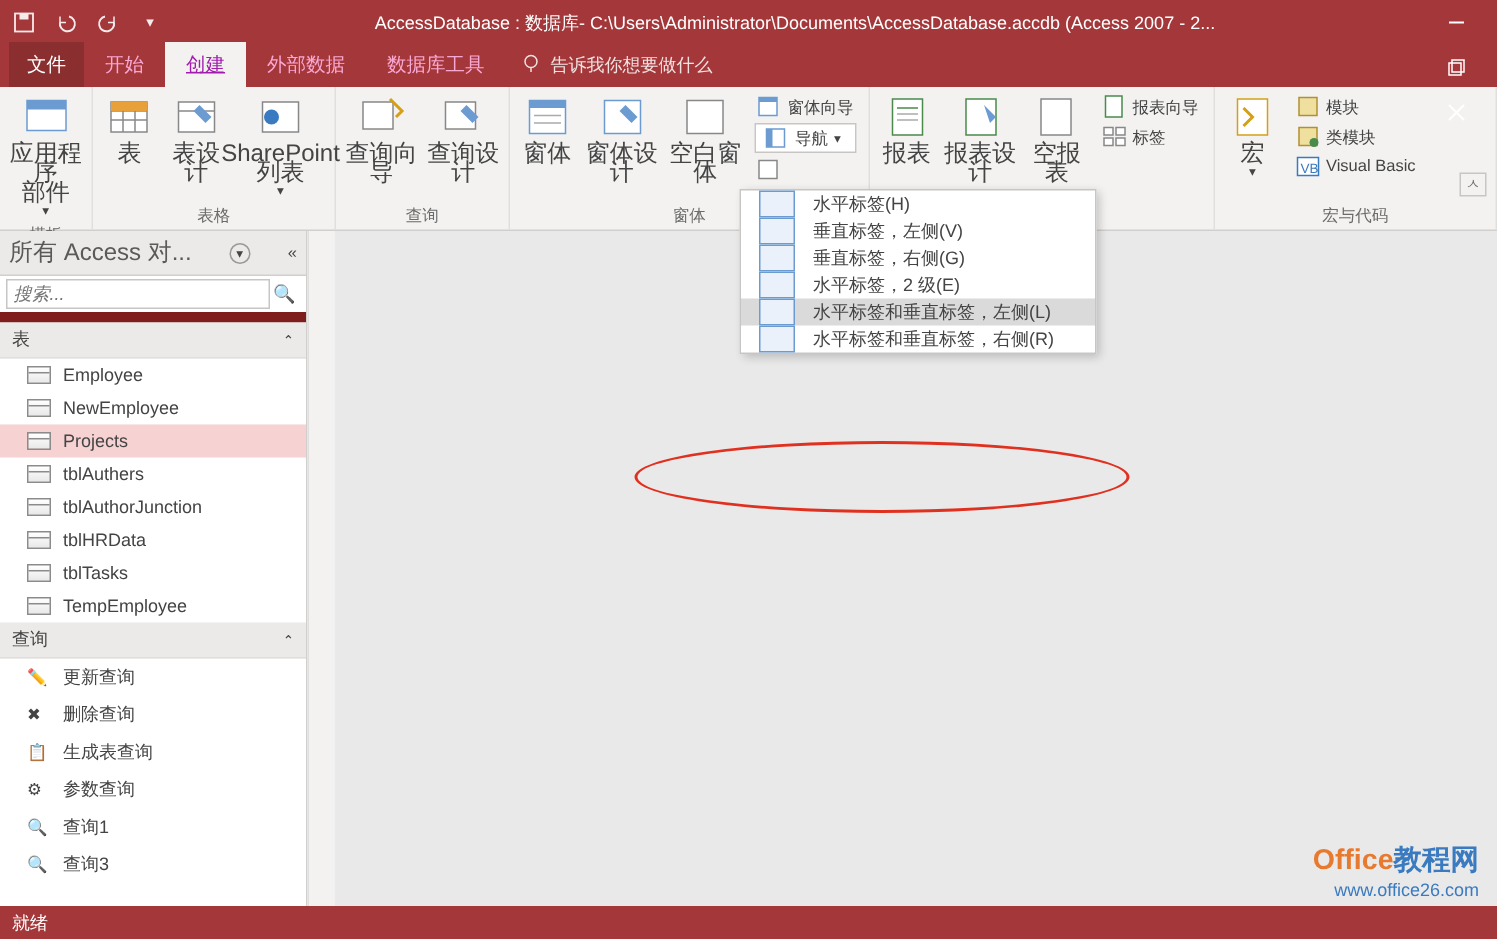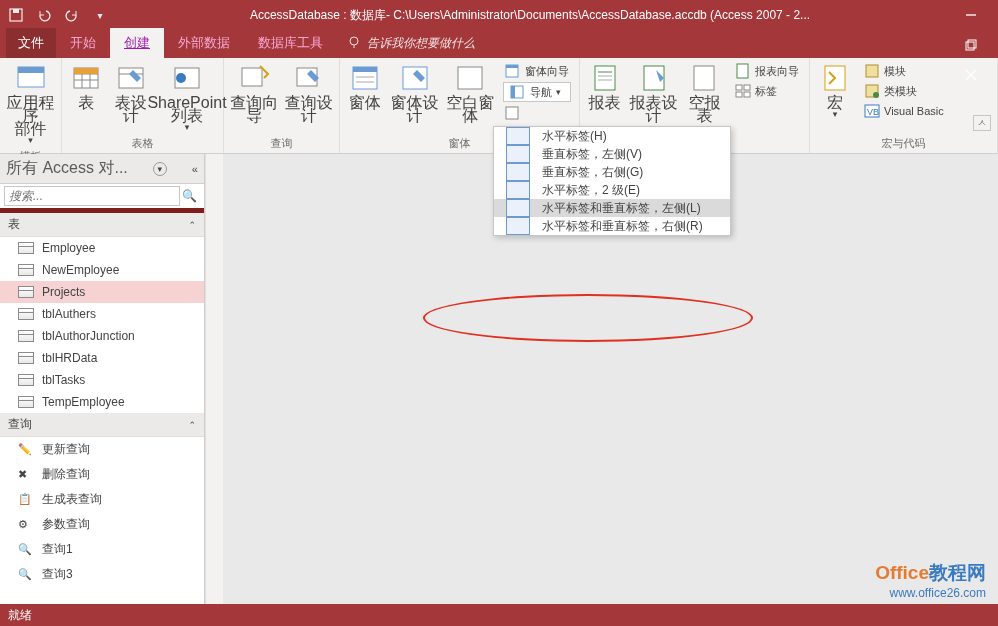--- a/index.html
+++ b/index.html
@@ -12,41 +12,41 @@
 .titlebar .title { flex: 1; text-align: center; font-size: 12px; white-space: nowrap; overflow: hidden; text-overflow: ellipsis; padding: 0 8px; }
 .titlebar .right { display: flex; align-items: center; gap: 0; flex-direction: column; }
 .titlebar .right .ctrl { width: 46px; height: 30px; display: flex; align-items: center; justify-content: center; }
 .titlebar .right .login { padding: 0 10px; }
 
 
 .ribbon-tabs { height: 28px; background: #a4373a; display: flex; align-items: flex-end; padding-left: 6px; }
 .ribbon-tabs .tab { padding: 6px 14px; color: #f9a8d4; font-size: 13px; cursor: pointer; }
 .ribbon-tabs .tab.active { background: #f3f2f1; color: #a21caf; text-decoration: underline; }
 .ribbon-tabs .tab.file { background: #8b2e30; color: #fff; padding: 6px 12px; }
-.ribbon-tabs .tell { display: flex; align-items: flex-start; color: #fff; opacity: .85; padding: 6px 10px; gap: 6px; font-style: italic; }
+.ribbon-tabs .tell { display: flex; align-items: flex-start; color: #fff; opacity: .85; padding: 6px 10px; gap: 6px; }
 
 
 .ribbon { height: 96px; background: #f3f2f1; border-bottom: 1px solid #d0cfce; display: flex; }
 .group { border-right: 1px solid #e1dfdd; display: flex; flex-direction: column; padding: 2px 4px 0; }
 .group-btns { display: flex; flex: 1; align-items: flex-start; gap: 2px; }
 .group-label { font-size: 11px; color: #6b6b6b; text-align: center; padding: 2px 0; }
 .bigbtn { width: 54px; display: flex; flex-direction: column; align-items: center; padding: 2px 2px; text-align: center; }
 .bigbtn .icon { width: 32px; height: 32px; margin-bottom: 2px; }
 .bigbtn .lbl { font-size: 16px; line-height: 13px; }
 .smallcol { display: flex; flex-direction: column; gap: 2px; padding: 2px 4px; }
 .smallbtn { display: flex; align-items: center; gap: 4px; font-size: 11px; padding: 1px 2px; white-space: nowrap; }
 .smallbtn .icon { width: 16px; height: 16px; }
 .split { border: 1px solid #c8c6c4; background: #fff; padding: 1px 6px; display: flex; align-items: center; gap: 4px; }
 
 
 .main { display: flex; height: calc(100% - 30px - 28px - 96px - 22px); }
 .navpane { width: 205px; border-right: 1px solid #d0cfce; background: #fff; display: flex; flex-direction: column; }
 .nav-header { background: #eceae8; border-bottom: 1px solid #d0cfce; padding: 4px 6px; display: flex; align-items: center; justify-content: space-between; }
 .nav-header .t { font-size: 16px; color: #5a5a5a; }
-.nav-search { display: flex; align-items: center; border-bottom: 5px solid #7f1d1d; padding: 2px 4px; }
+.nav-search { display: flex; align-items: center; border-bottom: 7px solid #7f1d1d; padding: 2px 4px; }
 .nav-search input { flex: 1; border: 1px solid #c8c6c4; padding: 2px 4px; font-size: 12px; font-style: italic; color: #777; }
 .nav-search .s { width: 20px; text-align: center; color: #a4373a; }
 .nav-group-hd { background: #eceae8; padding: 3px 8px; border-bottom: 1px solid #e1dfdd; display: flex; justify-content: space-between; align-items: center; font-size: 12px; }
 .nav-list { overflow: hidden; }
 .nav-item { display: flex; align-items: center; gap: 8px; padding: 4px 6px 4px 18px; }
 .nav-item.selected { background: #f6d2d3; }
 .nav-item .ic { width: 16px; height: 12px; border: 1px solid #8b8b8b; background: linear-gradient(#fff, #e8e8e8); position: relative; }
 .nav-item .ic::before { content:""; position:absolute; left:0; right:0; top:3px; height:1px; background:#8b8b8b; }
 .scrollbar { width: 18px; background: #f3f2f1; border-left: 1px solid #e1dfdd; }
 

